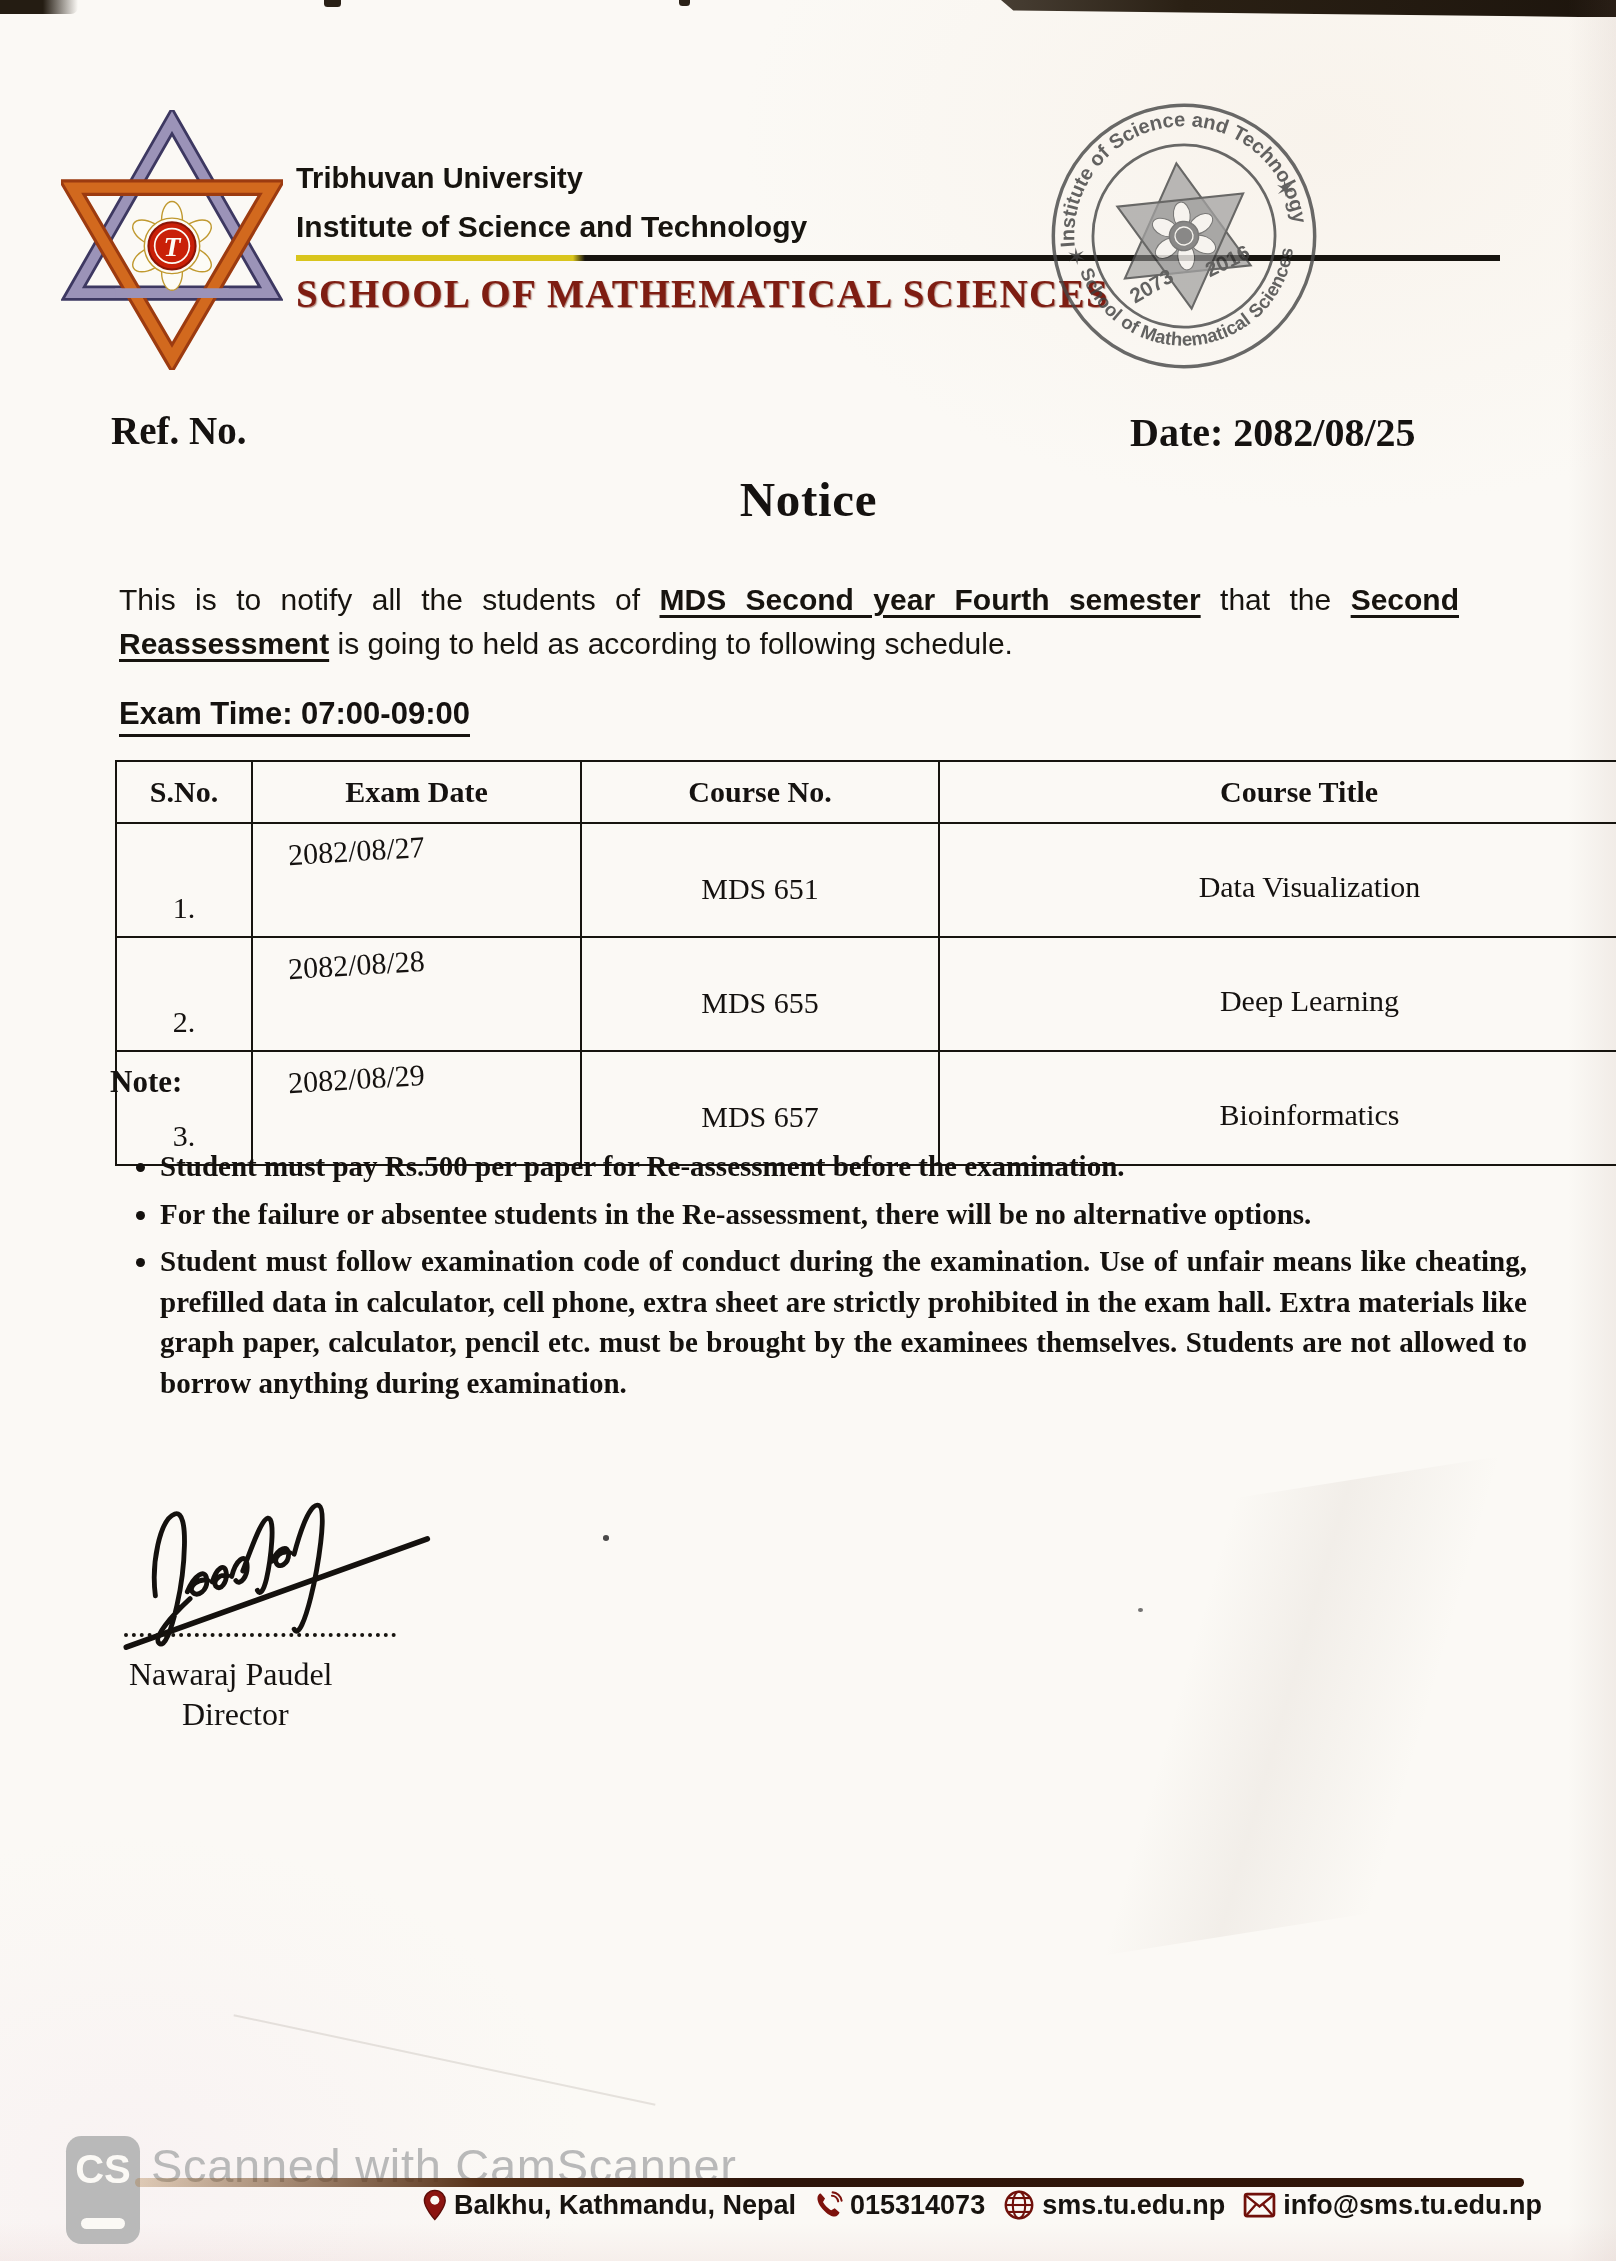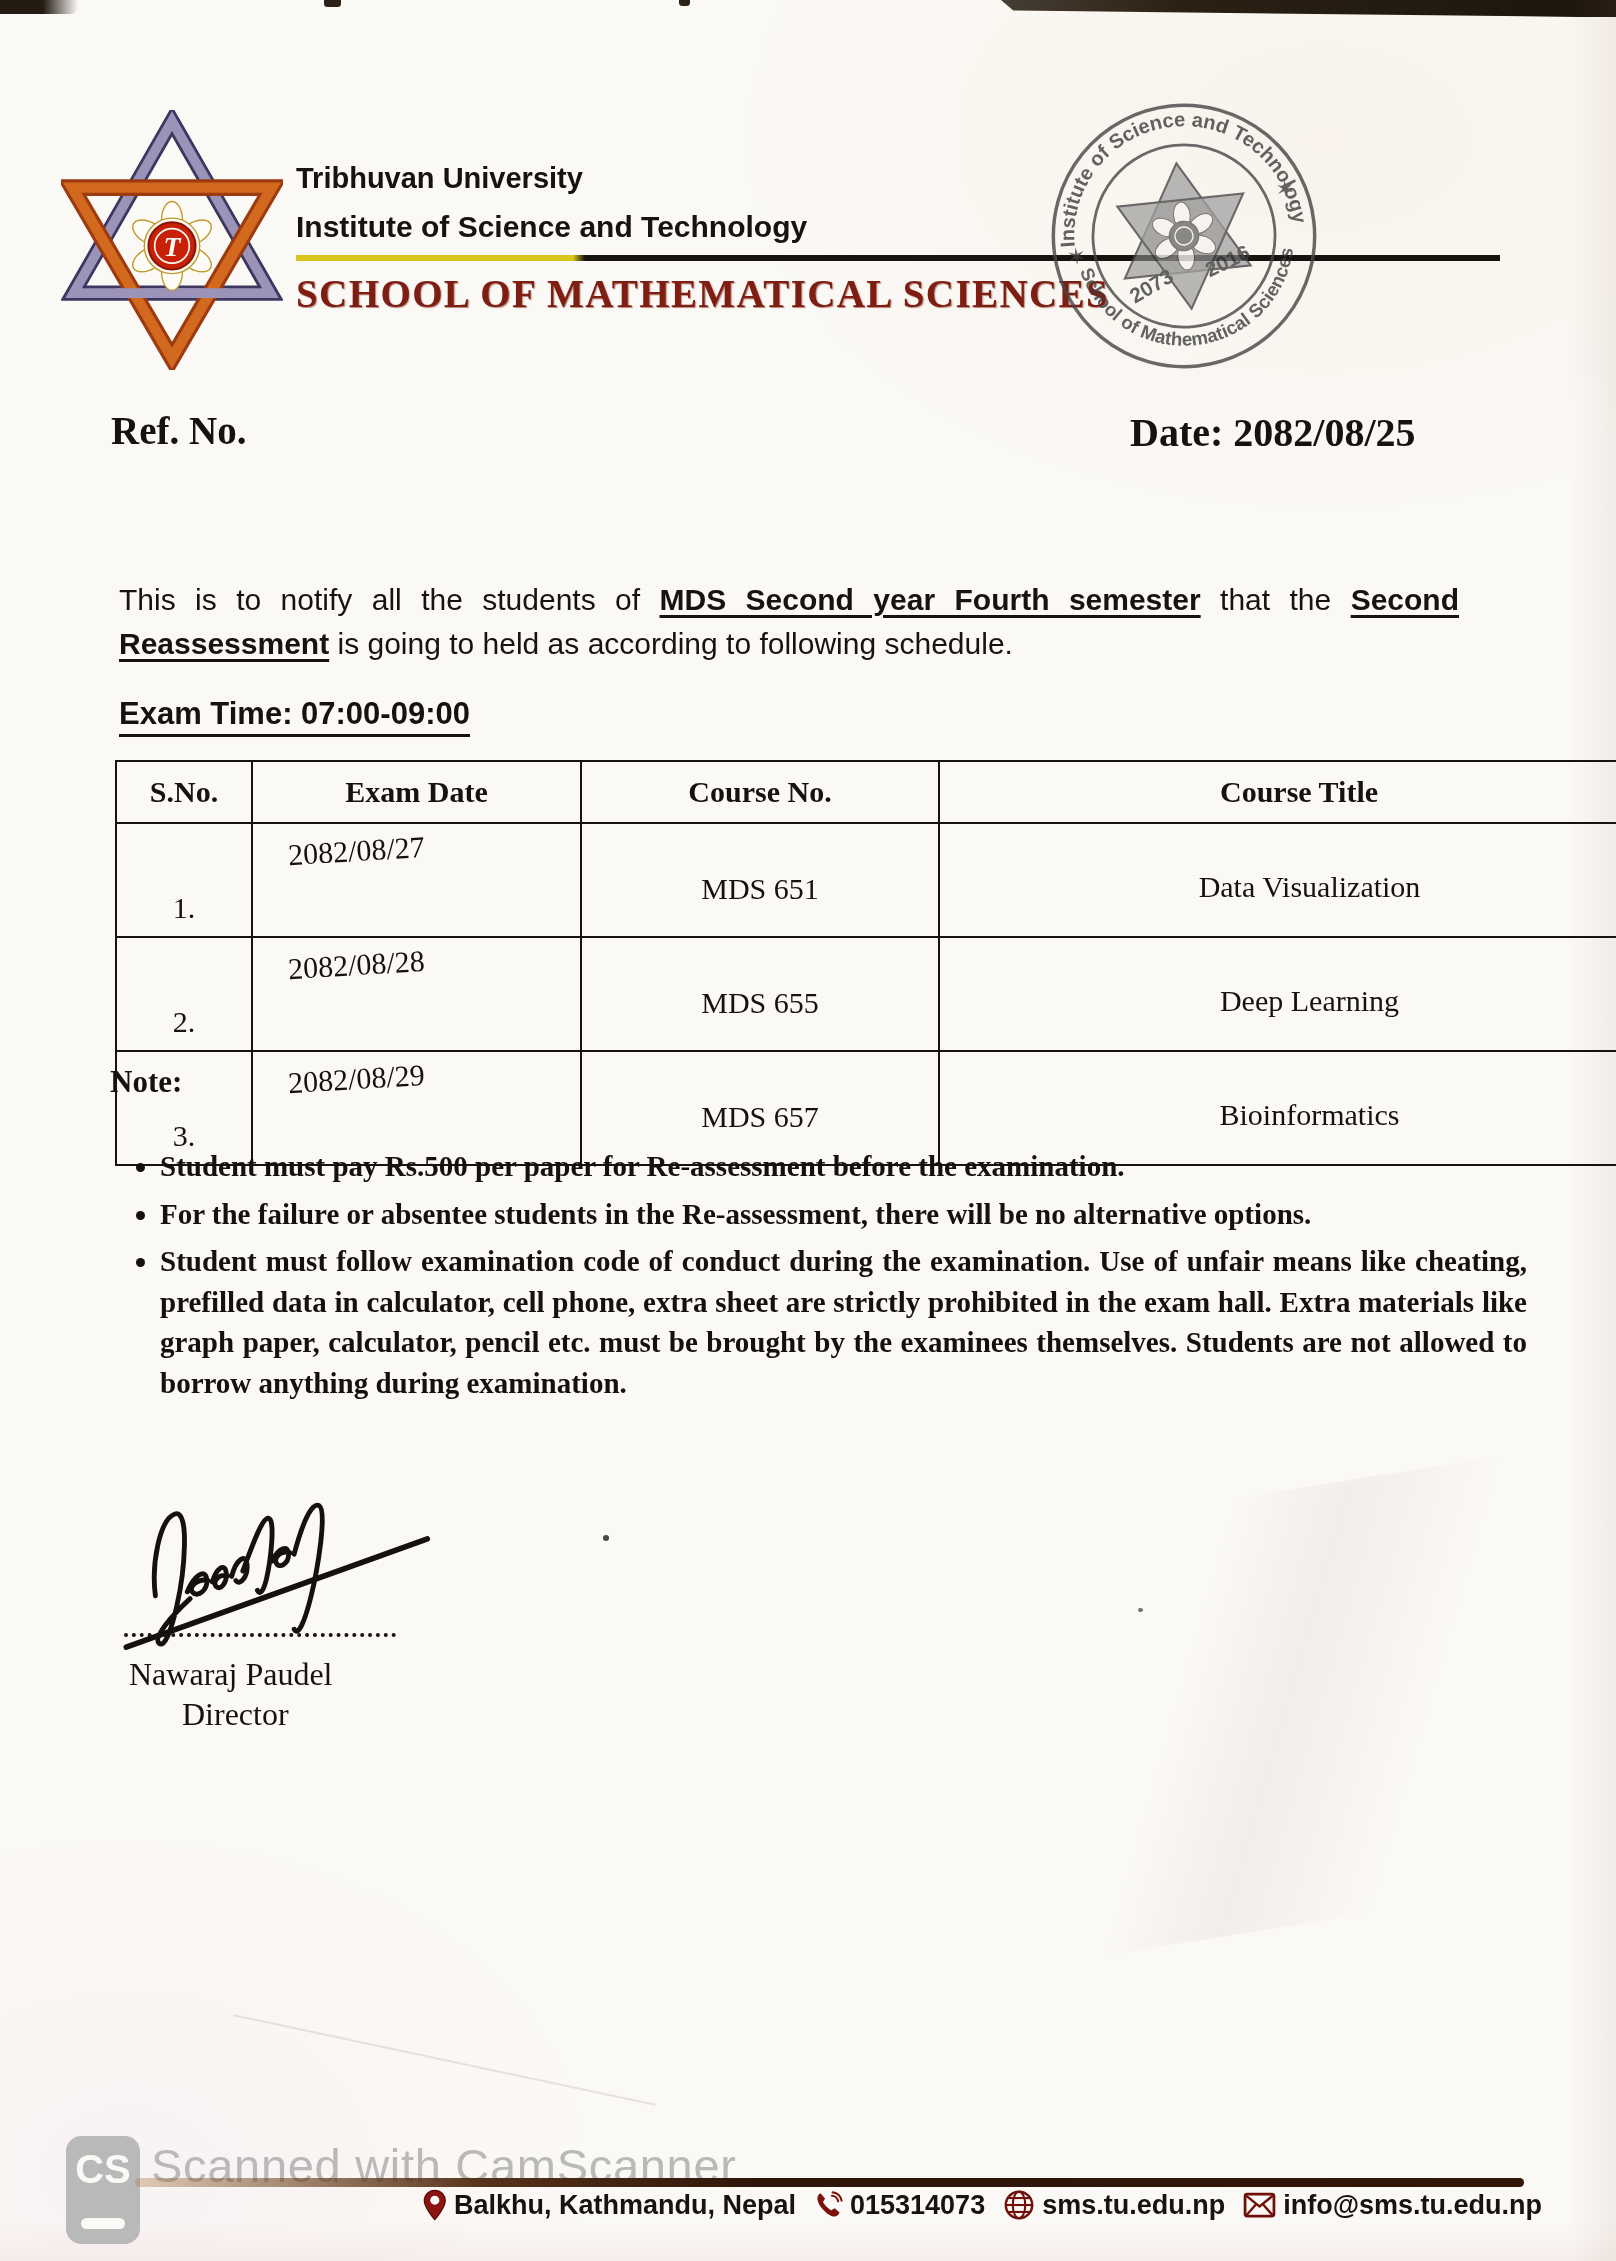--- a/index.html
+++ b/index.html
@@ -173,20 +173,21 @@
         <circle r="13" fill="none" stroke="#f6f4ef" stroke-width="2"></circle>
       </g>
       <text x="150" y="276" font-size="30" font-family="Liberation Sans, sans-serif" font-weight="bold" fill="#3f3f3f" stroke="none" text-anchor="middle" transform="rotate(-24 150 276)">2073</text>
       <text x="262" y="252" font-size="30" font-family="Liberation Sans, sans-serif" font-weight="bold" fill="#3f3f3f" stroke="none" text-anchor="middle" transform="rotate(-20 262 252)">2016</text>
     </g>
   </svg>
 
   <div class="ref-no">Ref. No.</div>
   <div class="date-line">Date: 2082/08/25</div>
 
+  <div class="notice-title">Notice</div>
 
   <div class="para">
     <span>This is to notify all the students of </span><span class="bu">MDS Second year Fourth semester</span><span> that the </span><span class="bu">Second Reassessment</span><span> is going to held as according to following schedule.</span>
   </div>
 
   <div class="exam-time">
     <span>Exam Time: 07:00-09:00</span>
   </div>
 
   <table class="sched">

